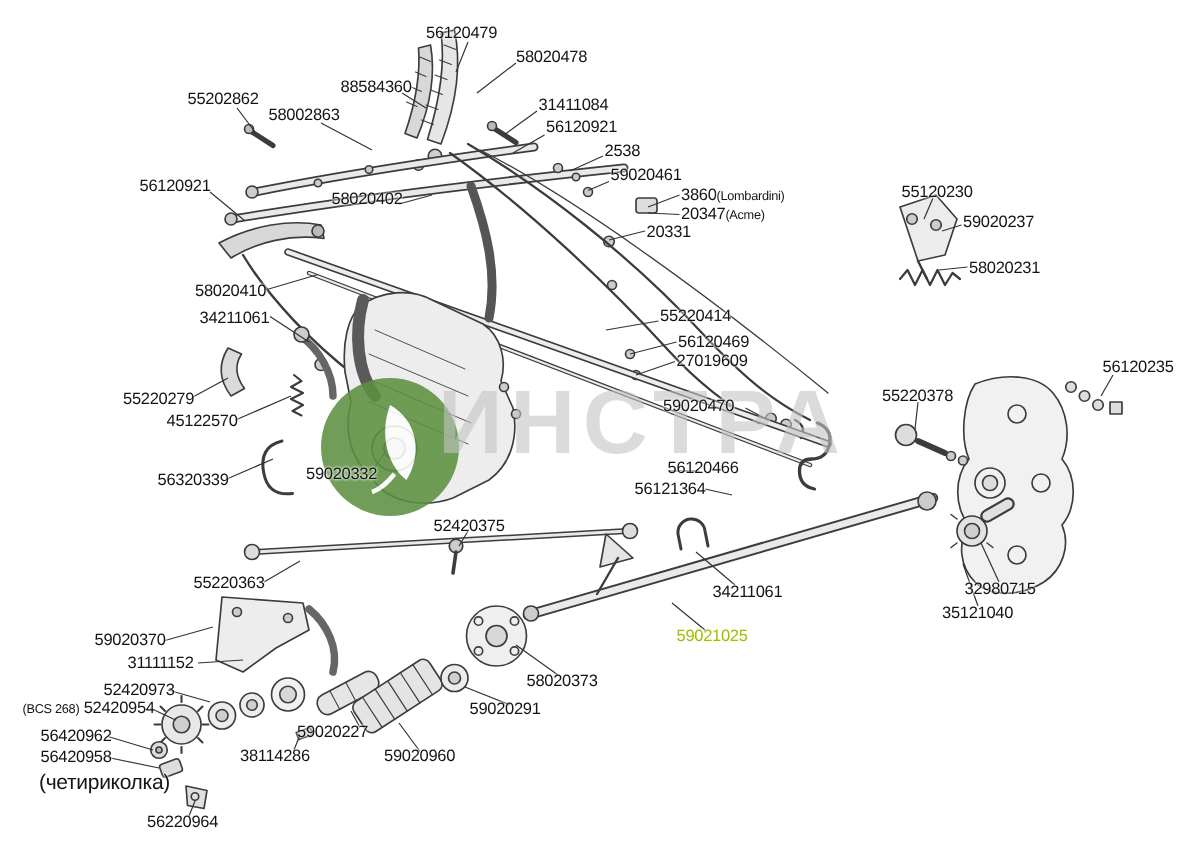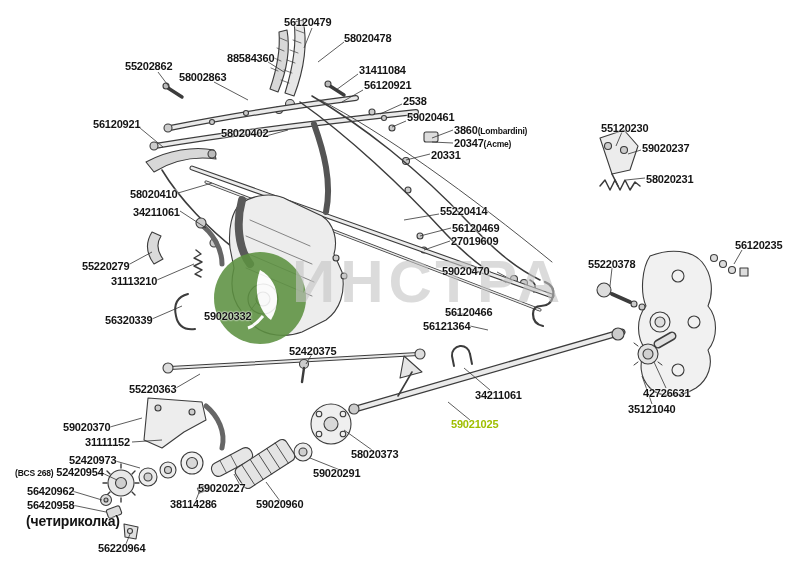--- a/index.html
+++ b/index.html
@@ -4,21 +4,21 @@
 <style>
   *{margin:0;padding:0;box-sizing:border-box}
   body{background:#fff;font-family:"Liberation Sans",sans-serif}
   .stage{position:relative;width:800px;height:574px;background:#fff;overflow:hidden}
   .stage>svg{position:absolute;left:0;top:0;z-index:1}
   .wm{position:absolute;z-index:2;pointer-events:none}
   .wm-text{font-weight:bold;color:var(--wm-text,#c4c4c4);white-space:nowrap;line-height:1}
   #wm1{left:292px;top:252px;font-size:60px;letter-spacing:5px;opacity:.6}
   #wm2{left:338px;top:300px;font-size:52px;letter-spacing:26px;opacity:.42}
   #wmlogo{left:208px;top:246px;width:104px;height:104px;opacity:.88}
-  .lbl{position:absolute;z-index:3;font-size:11px;font-weight:bold;color:#141414;white-space:nowrap;letter-spacing:-.2px;text-shadow:0 0 2px #fff,0 0 2px #fff}
+  .lbl{position:absolute;z-index:3;font-size:11px;font-weight:normal;color:#141414;white-space:nowrap;letter-spacing:-.2px;text-shadow:0 0 2px #fff,0 0 2px #fff}
   .lbl .note{font-size:8.5px}
   .lbl.hl{color:var(--highlight,#9fbe00)}
   .lbl.small{font-size:14px}
 </style>
 </head>
 <body>
 
 <div class="stage">
 
   <svg width="800" height="574" viewBox="0 0 800 574">
@@ -249,41 +249,41 @@
   <div class="lbl" style="left:642px;top:142px">59020237</div>
   <div class="lbl" style="left:646px;top:173px">58020231</div>
   <div class="lbl" style="left:93px;top:118px">56120921</div>
   <div class="lbl" style="left:221px;top:127px">58020402</div>
   <div class="lbl" style="left:130px;top:188px">58020410</div>
   <div class="lbl" style="left:133px;top:206px">34211061</div>
   <div class="lbl" style="left:440px;top:205px">55220414</div>
   <div class="lbl" style="left:452px;top:222px">56120469</div>
   <div class="lbl" style="left:451px;top:235px">27019609</div>
   <div class="lbl" style="left:82px;top:260px">55220279</div>
-  <div class="lbl" style="left:111px;top:275px">31113210</div>
+  <div class="lbl" style="left:111px;top:275px">45122570</div>
   <div class="lbl" style="left:442px;top:265px">59020470</div>
   <div class="lbl" style="left:735px;top:239px">56120235</div>
   <div class="lbl" style="left:588px;top:258px">55220378</div>
   <div class="lbl" style="left:105px;top:314px">56320339</div>
   <div class="lbl" style="left:204px;top:310px">59020332</div>
   <div class="lbl" style="left:445px;top:306px">56120466</div>
   <div class="lbl" style="left:423px;top:320px">56121364</div>
   <div class="lbl" style="left:289px;top:345px">52420375</div>
   <div class="lbl" style="left:129px;top:383px">55220363</div>
   <div class="lbl" style="left:475px;top:389px">34211061</div>
-  <div class="lbl" style="left:643px;top:387px">42726631</div>
+  <div class="lbl" style="left:643px;top:387px">32980715</div>
   <div class="lbl" style="left:628px;top:403px">35121040</div>
   <div class="lbl" style="left:63px;top:421px">59020370</div>
   <div class="lbl" style="left:85px;top:436px">31111152</div>
   <div class="lbl hl" style="left:451px;top:418px">59021025</div>
   <div class="lbl" style="left:69px;top:454px">52420973</div>
   <div class="lbl" style="left:15px;top:466px"><span class="note">(BCS 268)</span> <span>52420954</span></div>
   <div class="lbl" style="left:351px;top:448px">58020373</div>
   <div class="lbl" style="left:313px;top:467px">59020291</div>
   <div class="lbl" style="left:27px;top:485px">56420962</div>
   <div class="lbl" style="left:27px;top:499px">56420958</div>
   <div class="lbl small" style="left:26px;top:513px">(четириколка)</div>
-  <div class="lbl" style="left:170px;top:498px">38114286</div>
+  <div class="lbl" style="left:160px;top:498px">38114286</div>
   <div class="lbl" style="left:198px;top:482px">59020227</div>
   <div class="lbl" style="left:256px;top:498px">59020960</div>
   <div class="lbl" style="left:98px;top:542px">56220964</div>
 
 </div>
 
 </body></html>

